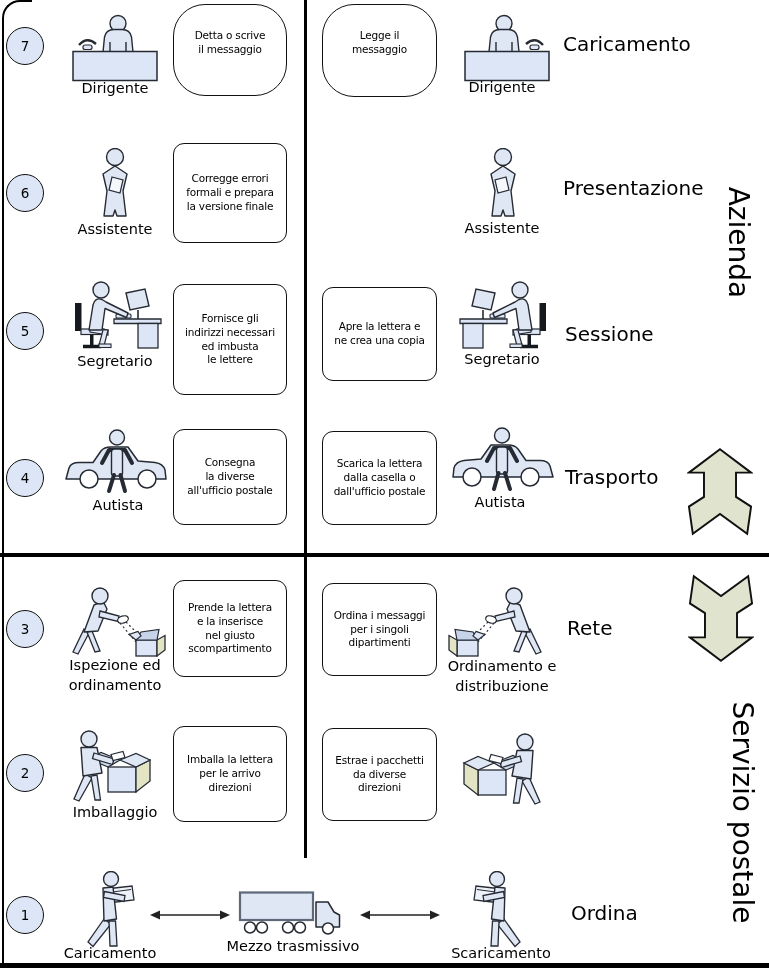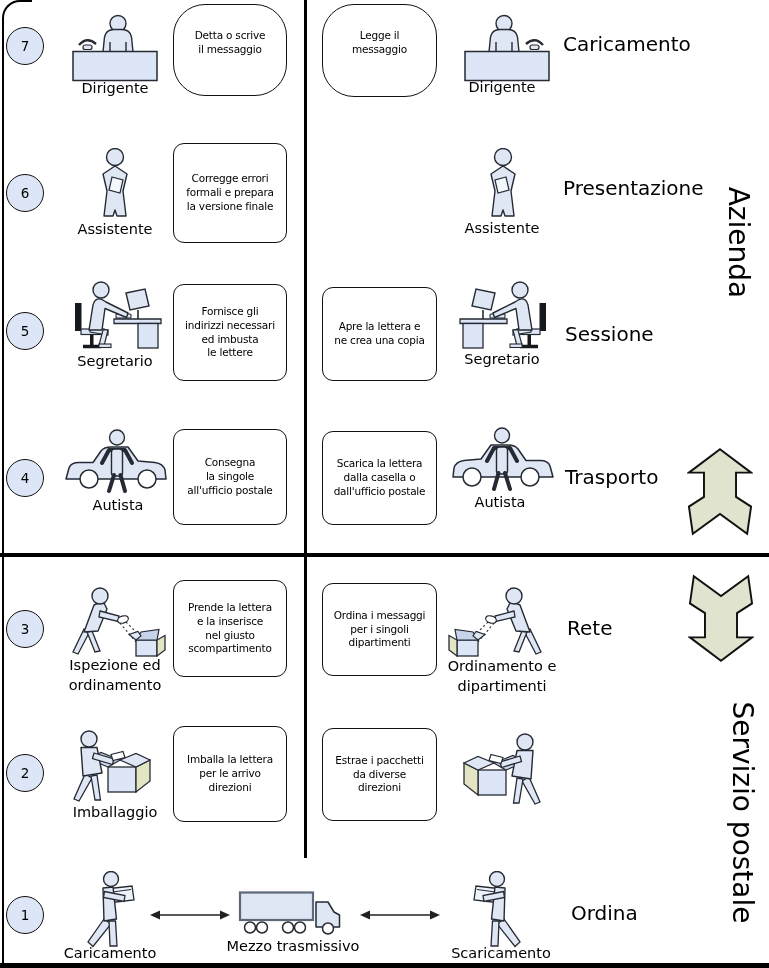--- a/index.html
+++ b/index.html
@@ -171,41 +171,41 @@
   <div class="fig-label" style="left:447px;top:219px;width:110px">Assistente</div>
   <div class="layer-name" style="left:563px;top:176px">Presentazione</div>
 
   <div class="circle-badge" style="left:6px;top:312px">
       <span>5</span>
     </div>
   <svg class="fig" style="left:68px;top:278px" width="95" height="78">
       <use href="#sym-secretary"></use>
     </svg>
   <div class="fig-label" style="left:60px;top:352px;width:110px">Segretario</div>
-  <div class="tbox" style="left:173px;top:284px;width:114px;height:97px">Fornisce gli
+  <div class="tbox" style="left:173px;top:284px;width:114px;height:111px">Fornisce gli
 indirizzi necessari
 ed imbusta
 le lettere</div>
   <div class="tbox" style="left:322px;top:287px;width:115px;height:94px">Apre la lettera e
 ne crea una copia</div>
   <svg class="fig mir" style="left:458px;top:278px" width="95" height="78">
       <use href="#sym-secretary"></use>
     </svg>
   <div class="fig-label" style="left:447px;top:350px;width:110px">Segretario</div>
   <div class="layer-name" style="left:565px;top:322px">Sessione</div>
 
   <div class="circle-badge" style="left:6px;top:459px">
       <span>4</span>
     </div>
   <svg class="fig" style="left:62px;top:429px" width="110" height="66">
       <use href="#sym-car"></use>
     </svg>
   <div class="fig-label" style="left:63px;top:496px;width:110px">Autista</div>
   <div class="tbox" style="left:173px;top:429px;width:114px;height:96px">Consegna
-la singole
+la diverse
 all'ufficio postale</div>
   <div class="tbox" style="left:322px;top:431px;width:115px;height:94px">Scarica la lettera
 dalla casella o
 dall'ufficio postale</div>
   <svg class="fig mir" style="left:447px;top:427px" width="110" height="66">
       <use href="#sym-car"></use>
     </svg>
   <div class="fig-label" style="left:445px;top:493px;width:110px">Autista</div>
   <div class="layer-name" style="left:565px;top:465px">Trasporto</div>
 
@@ -221,21 +221,21 @@
 e la inserisce
 nel giusto
 scompartimento</div>
   <div class="tbox" style="left:322px;top:583px;width:115px;height:93px">Ordina i messaggi
 per i singoli
 dipartimenti</div>
   <svg class="fig mir" style="left:446px;top:586px" width="112" height="78">
       <use href="#sym-sort"></use>
     </svg>
   <div class="fig-label" style="left:437px;top:657px;width:130px">Ordinamento e
-dipartimenti</div>
+distribuzione</div>
   <div class="layer-name" style="left:567px;top:616px">Rete</div>
 
   <div class="circle-badge" style="left:6px;top:754px">
       <span>2</span>
     </div>
   <svg class="fig" style="left:62px;top:730px" width="100" height="76">
       <use href="#sym-pack"></use>
     </svg>
   <div class="fig-label" style="left:60px;top:803px;width:110px">Imballaggio</div>
   <div class="tbox" style="left:173px;top:726px;width:114px;height:96px">Imballa la lettera

